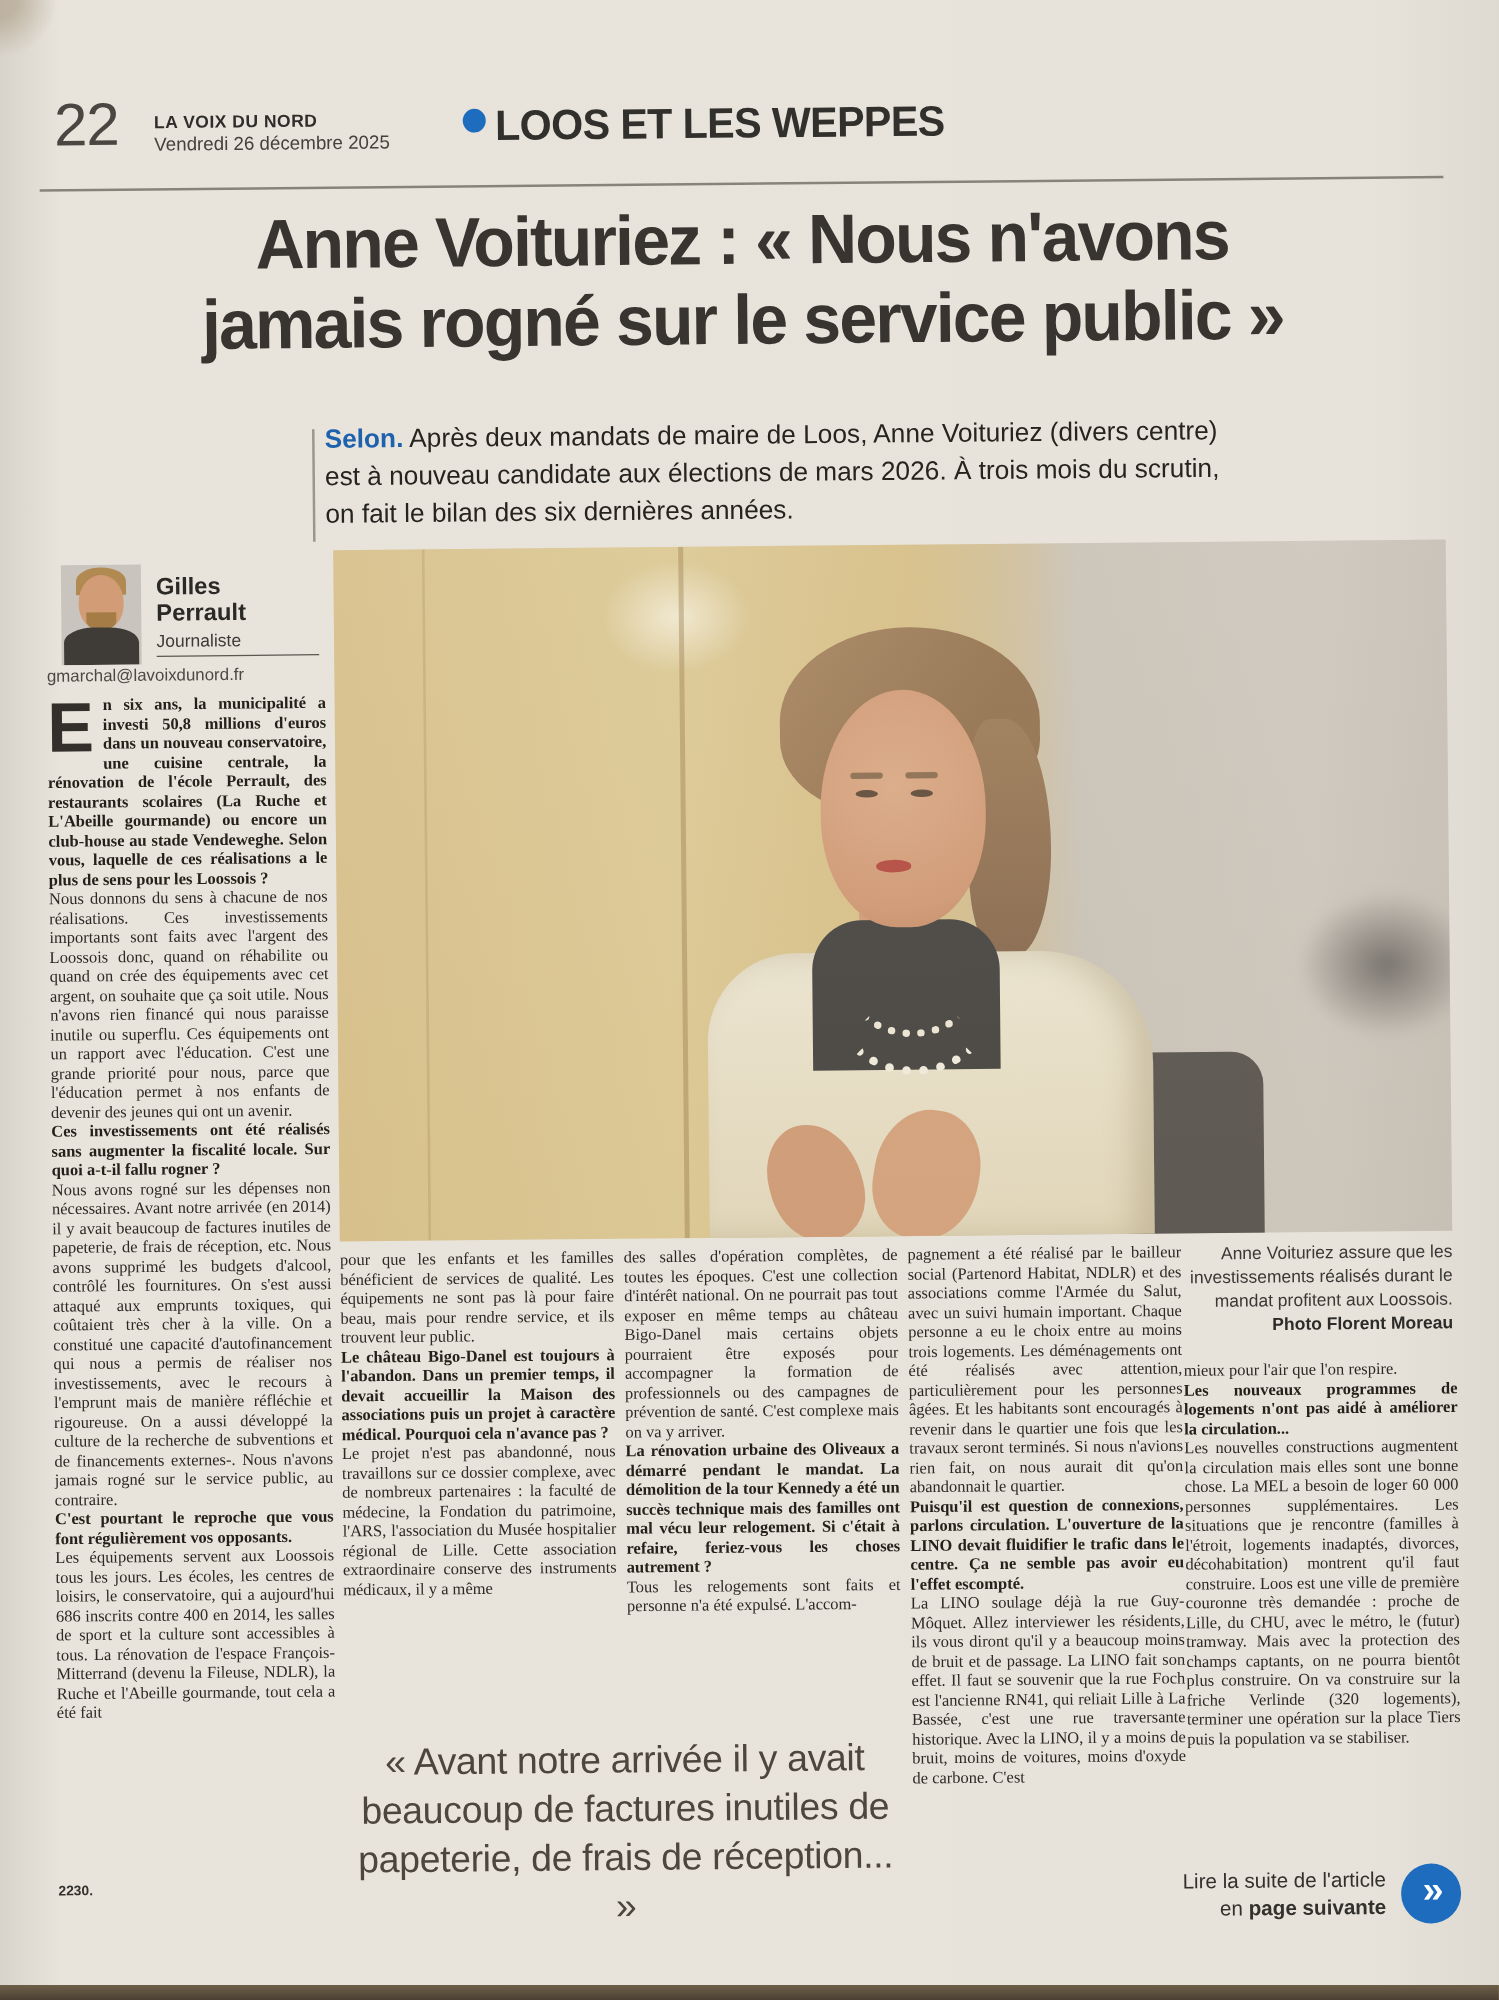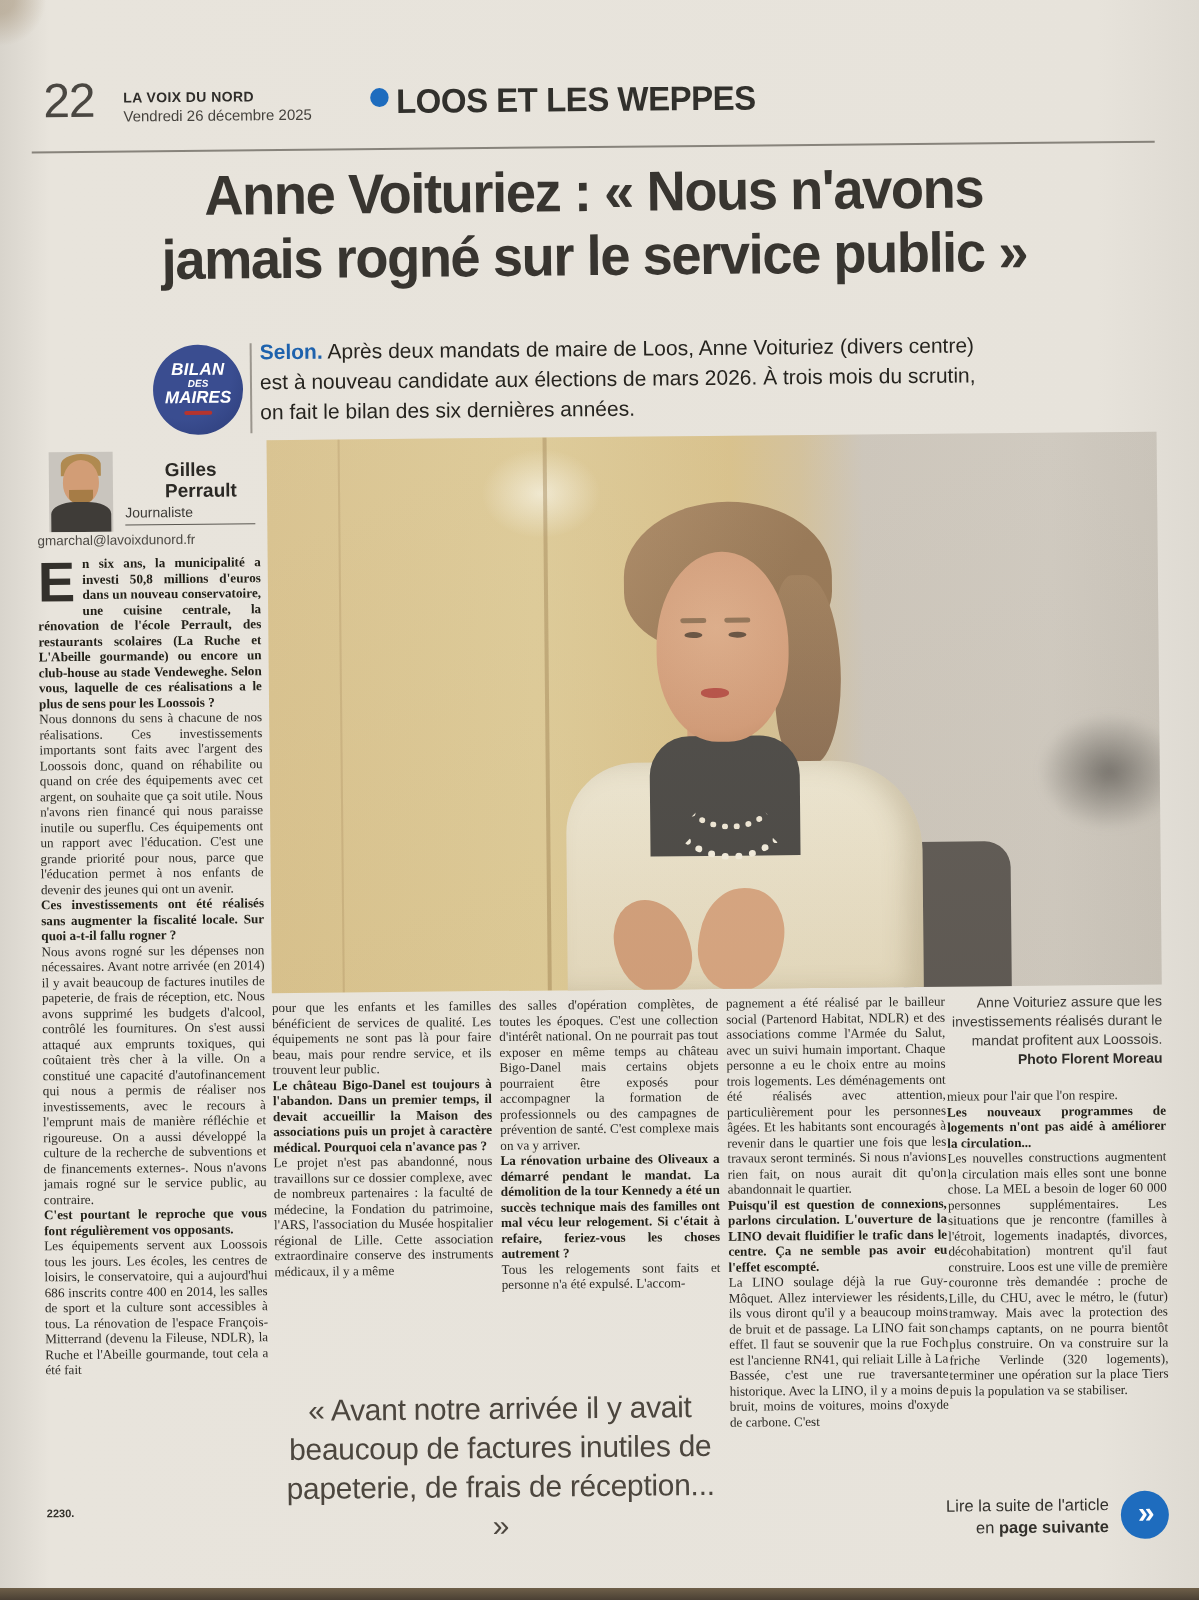--- a/index.html
+++ b/index.html
@@ -36,21 +36,21 @@
   .lede-rule{position:absolute;left:254px;top:340px;width:2px;height:90px;background:#9b968e;}
   .lede{position:absolute;left:264px;top:334px;width:742px;font-size:21px;line-height:30px;color:#26241f;}
   .lede .loc{color:#1e62ad;font-weight:bold;}
 
   
   .byline-photo{position:absolute;left:52px;top:447px;width:64px;height:80px;overflow:hidden;background:#c9c5be;}
   .bp-head{position:absolute;left:14px;top:8px;width:36px;height:44px;border-radius:50% 50% 46% 46%;background:#d29d76;}
   .bp-hair{position:absolute;left:12px;top:2px;width:40px;height:22px;border-radius:50% 50% 0 0;background:#b08a50;}
   .bp-beard{position:absolute;left:20px;top:38px;width:24px;height:14px;border-radius:0 0 50% 50%;background:#a67c46;}
   .bp-body{position:absolute;left:2px;top:50px;width:60px;height:30px;border-radius:40% 40% 0 0;background:#3f3c38;}
-  .byline-name{position:absolute;left:128px;top:455px;font-size:19px;line-height:21px;font-weight:bold;color:#2b2925;margin-left:40px;}
+  .byline-name{position:absolute;left:128px;top:455px;font-size:19px;line-height:21px;font-weight:bold;color:#2b2925;}
   .byline-role{position:absolute;left:128px;top:500px;width:130px;font-size:14px;color:#3c3a36;border-bottom:1px solid #5a5751;padding-bottom:4px;}
   .byline-email{position:absolute;left:40px;top:528px;font-size:13.5px;color:#4c4944;}
 
   
   .photo{position:absolute;left:270px;top:437px;width:890px;height:553px;overflow:hidden;
     background:linear-gradient(90deg,#d7bf88 0%,#dcc892 30%,#d6bd83 52%,#d0bd95 60%,#c9c2b7 67%,#ccc6bc 88%,#c5bfb5 100%);}
   .ph-glow{position:absolute;left:24%;top:2%;width:120px;height:90px;border-radius:50%;background:radial-gradient(rgba(255,255,248,.6),rgba(255,255,248,0) 70%);}
   .ph-seam{position:absolute;left:31%;top:0;width:4px;height:100%;background:rgba(150,120,70,.45);}
   .ph-seam2{position:absolute;left:8%;top:0;width:2px;height:100%;background:rgba(150,120,70,.25);}
   .ph-chair{position:absolute;left:632px;top:408px;width:108px;height:150px;border-radius:16px 26px 0 0;background:#55504b;}
@@ -111,26 +111,20 @@
   <div class="masthead">LA VOIX DU NORD</div>
   <div class="edition-date">Vendredi 26 décembre 2025</div>
   <div class="section-title"><span class="section-bullet"></span><span>LOOS ET LES WEPPES</span></div>
   <div class="header-rule"></div>
 
   <div class="headline">
     <div>Anne Voituriez : « Nous n'avons</div>
     <div>jamais rogné sur le service public »</div>
   </div>
 
-  <div class="badge">
-    <span class="l1">BILAN</span>
-    <span class="l2">DES</span>
-    <span class="l3">MAIRES</span>
-    <span class="dash"></span>
-  </div>
   <div class="lede-rule"></div>
   <div class="lede"><span class="loc">Selon.</span><span> Après deux mandats de maire de Loos, Anne Voituriez (divers centre) est à nouveau candidate aux élections de mars 2026. À trois mois du scrutin, on fait le bilan des six dernières années.</span></div>
 
   <div class="byline-photo">
     <div class="bp-hair"></div>
     <div class="bp-head"></div>
     <div class="bp-beard"></div>
     <div class="bp-body"></div>
   </div>
   <div class="byline-name">

